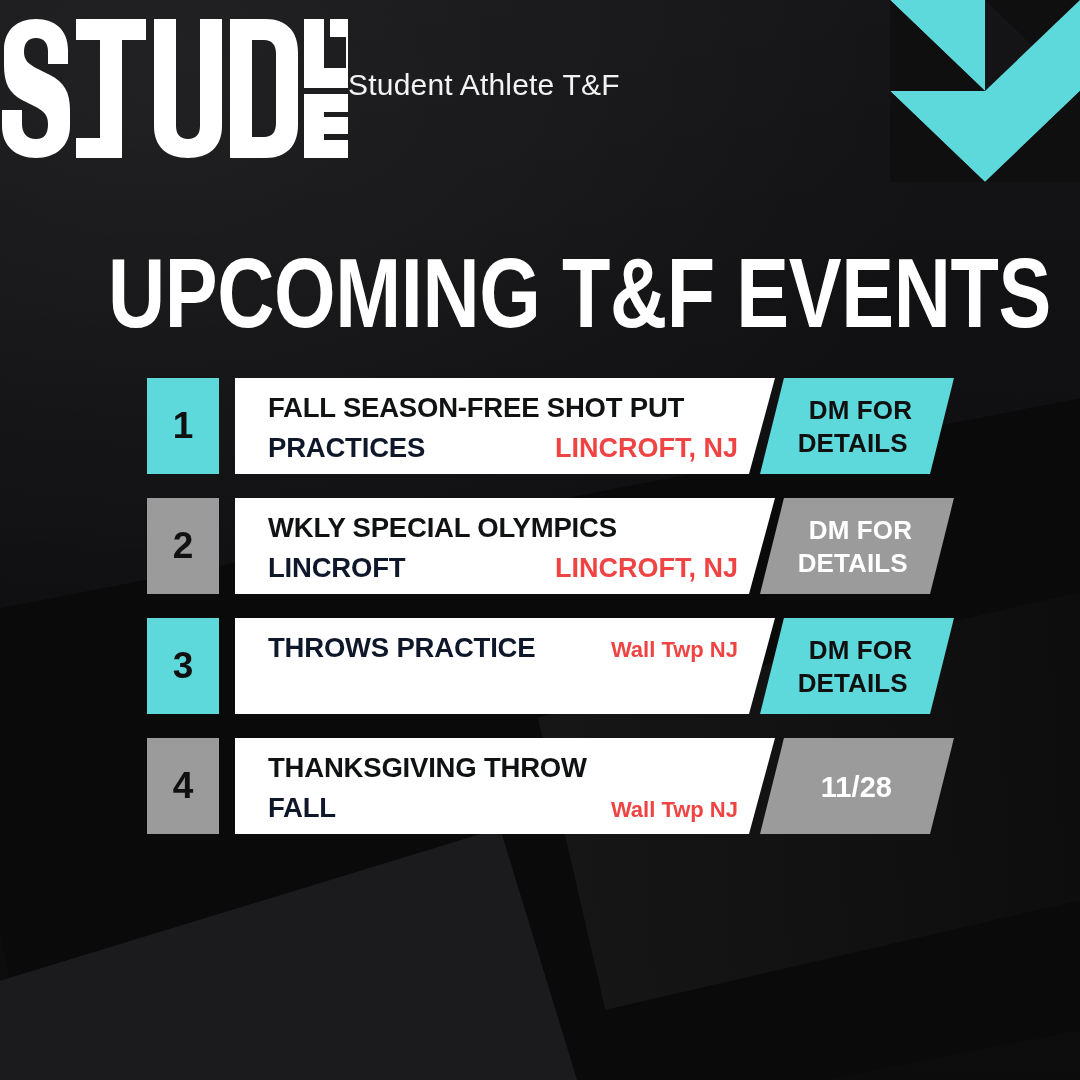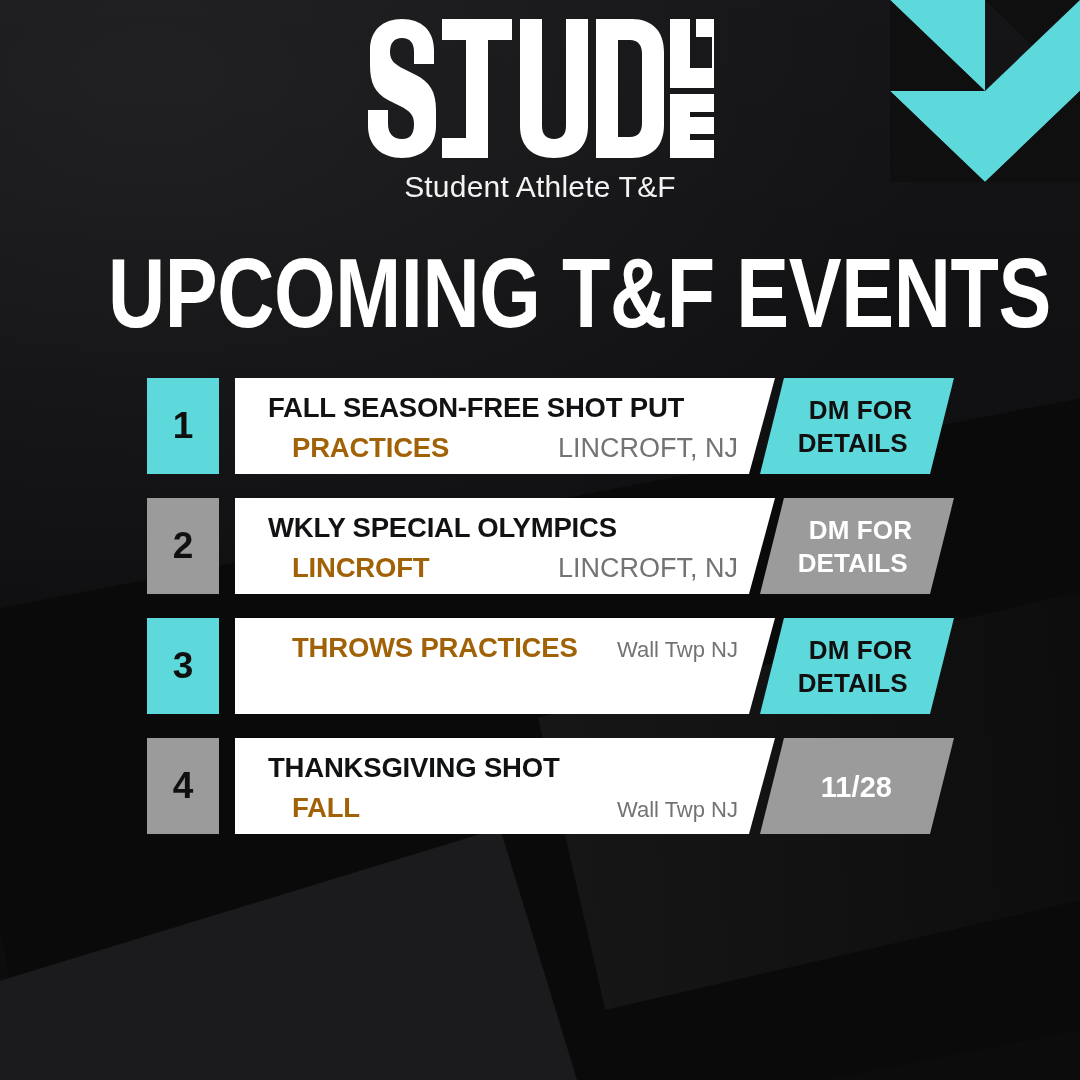--- a/index.html
+++ b/index.html
@@ -54,21 +54,21 @@
   
   .pinwheel {
     position:absolute; top:0; right:0;
     width:190px; height:182px;
     pointer-events:none;
   }
 
   
   .logo-block {
     position:absolute; top:0; left:0; right:0;
-    display:flex; flex-direction:column; align-items:center;
+    display:flex; flex-direction:row; align-items:center;
   }
   .wordmark {
     margin-top:16px;
     width:348px; height:146px;
   }
   .tagline {
     margin-top:8px;
     color:#f2f2f2;
     font-size:30px;
     letter-spacing:0.2px;
@@ -124,32 +124,31 @@
     letter-spacing:-0.2px;
     line-height:40px;
     white-space:nowrap;
   }
   .card-line2 {
     display:flex; align-items:baseline;
     line-height:40px;
     width:470px;
   }
   .card-title2 {
-    color:#a16207;
+    color:#0f172a;
     font-size:27.5px;
     font-weight:700;
     letter-spacing:-0.2px;
     white-space:nowrap;
-    margin-left:24px;
   }
   .card-loc {
     margin-left:auto;
-    color:#737373;
+    color:#ef4444;
     font-size:27px;
-    font-weight:400;
+    font-weight:700;
     white-space:nowrap;
   }
   .card-loc.small {
     font-size:22px;
   }
 
   .badge {
     position:absolute; top:0;
     left:625px;
     width:170px; height:96px;
@@ -257,33 +256,33 @@
         </div>
         <div class="badge" style="background: rgb(155, 155, 155); color: rgb(255, 255, 255);">
           <span>DM FOR</span>
           <span>DETAILS</span>
         </div>
       </div>
       <div class="row">
         <div class="num" style="background: rgb(93, 216, 219);">3</div>
         <div class="card">
           <div class="card-line2">
-            <div class="card-title2">THROWS PRACTICES</div>
+            <div class="card-title2">THROWS PRACTICE</div>
             <div class="card-loc small">Wall Twp NJ</div>
           </div>
         </div>
         <div class="badge" style="background: rgb(93, 216, 219); color: rgb(16, 16, 16);">
           <span>DM FOR</span>
           <span>DETAILS</span>
         </div>
       </div>
       <div class="row">
         <div class="num" style="background: rgb(155, 155, 155);">4</div>
         <div class="card">
-          <div class="card-title">THANKSGIVING SHOT</div>
+          <div class="card-title">THANKSGIVING THROW</div>
           <div class="card-line2">
             <div class="card-title2">FALL</div>
             <div class="card-loc small">Wall Twp NJ</div>
           </div>
         </div>
         <div class="badge one-line" style="background: rgb(155, 155, 155); color: rgb(255, 255, 255);">
           <span>11/28</span>
         </div>
       </div>
     </div>

